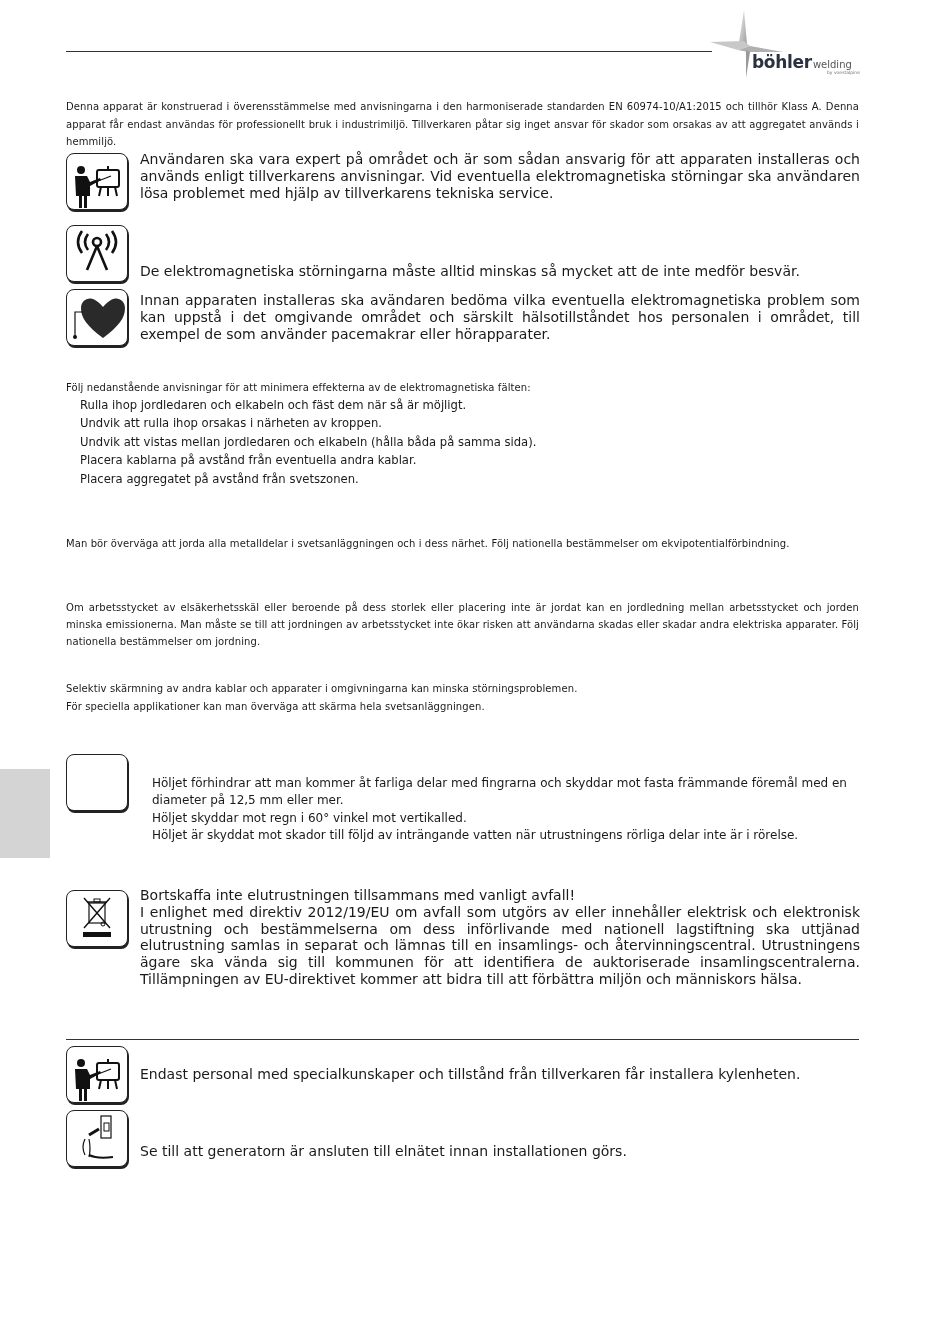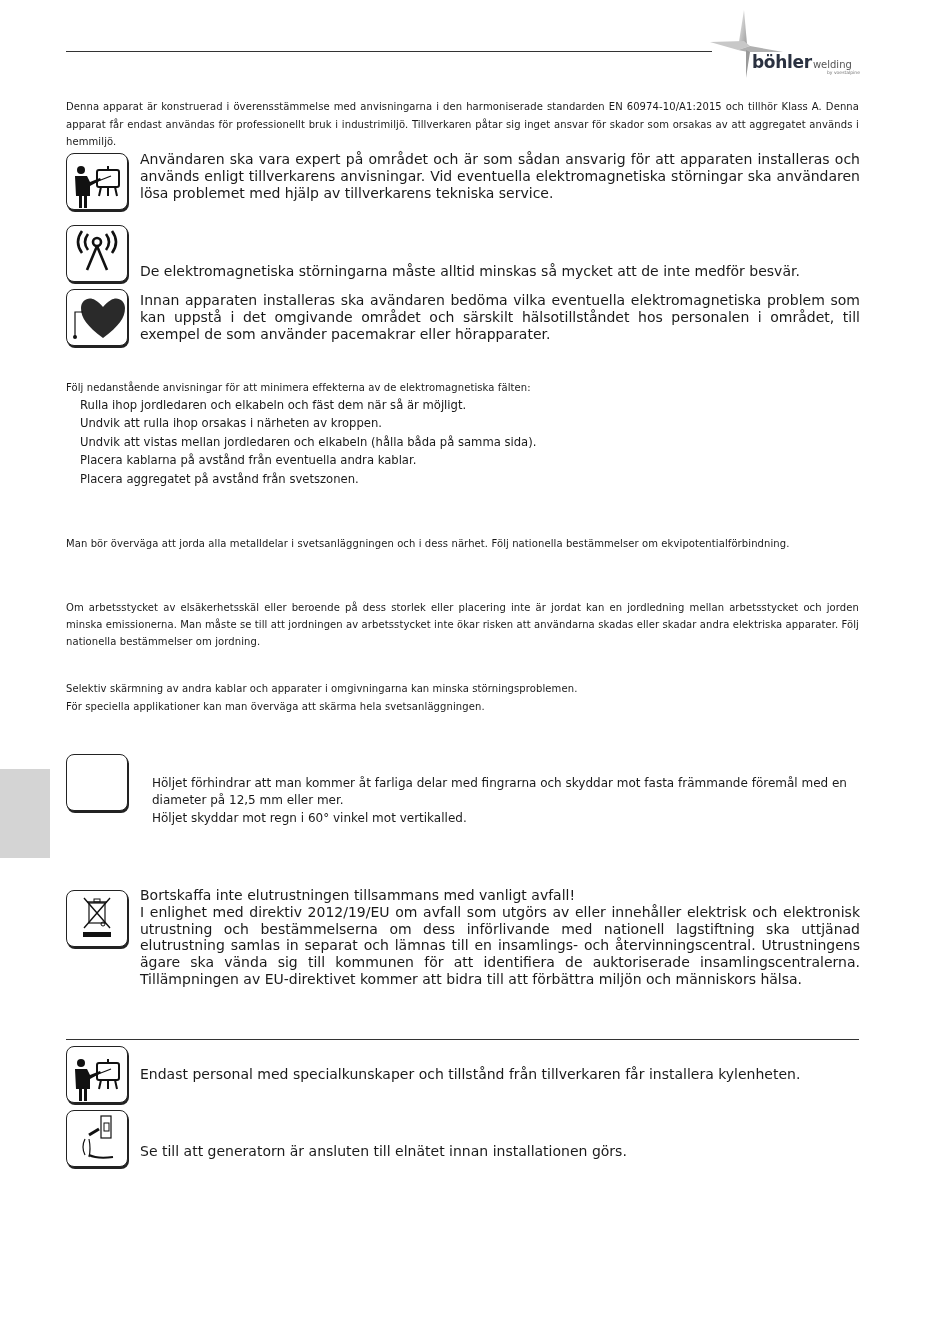--- a/index.html
+++ b/index.html
@@ -98,20 +98,21 @@
 <div class="p" style="top:680px; line-height:18px;">
   <div>Selektiv skärmning av andra kablar och apparater i omgivningarna kan minska störningsproblemen.</div>
   <div>För speciella applikationer kan man överväga att skärma hela svetsanläggningen.</div>
 </div>
 
 <div class="abs side-tab"></div>
 <div class="icon-box" style="top:754px;"></div>
 <ul class="ip-list" style="top:775px;">
   <li>Höljet förhindrar att man kommer åt farliga delar med fingrarna och skyddar mot fasta främmande föremål med en diameter på 12,5 mm eller mer.</li>
   <li>Höljet skyddar mot regn i 60° vinkel mot vertikalled.</li>
+  <li>Höljet är skyddat mot skador till följd av inträngande vatten när utrustningens rörliga delar inte är i rörelse.</li>
 </ul>
 
 <div class="icon-box" style="top:890px;">
   <svg viewBox="0 0 60 55">
     <rect x="22" y="12" width="16" height="20" fill="none" stroke="#111" stroke-width="1.2"></rect>
     <line x1="20" y1="11" x2="40" y2="11" stroke="#111" stroke-width="1.4"></line>
     <rect x="27" y="8" width="6" height="3" fill="none" stroke="#111" stroke-width="1"></rect>
     <circle cx="36" cy="33" r="2" fill="none" stroke="#111" stroke-width="1"></circle>
     <line x1="17" y1="7" x2="43" y2="37" stroke="#111" stroke-width="1.4"></line>
     <line x1="43" y1="7" x2="17" y2="37" stroke="#111" stroke-width="1.4"></line>

